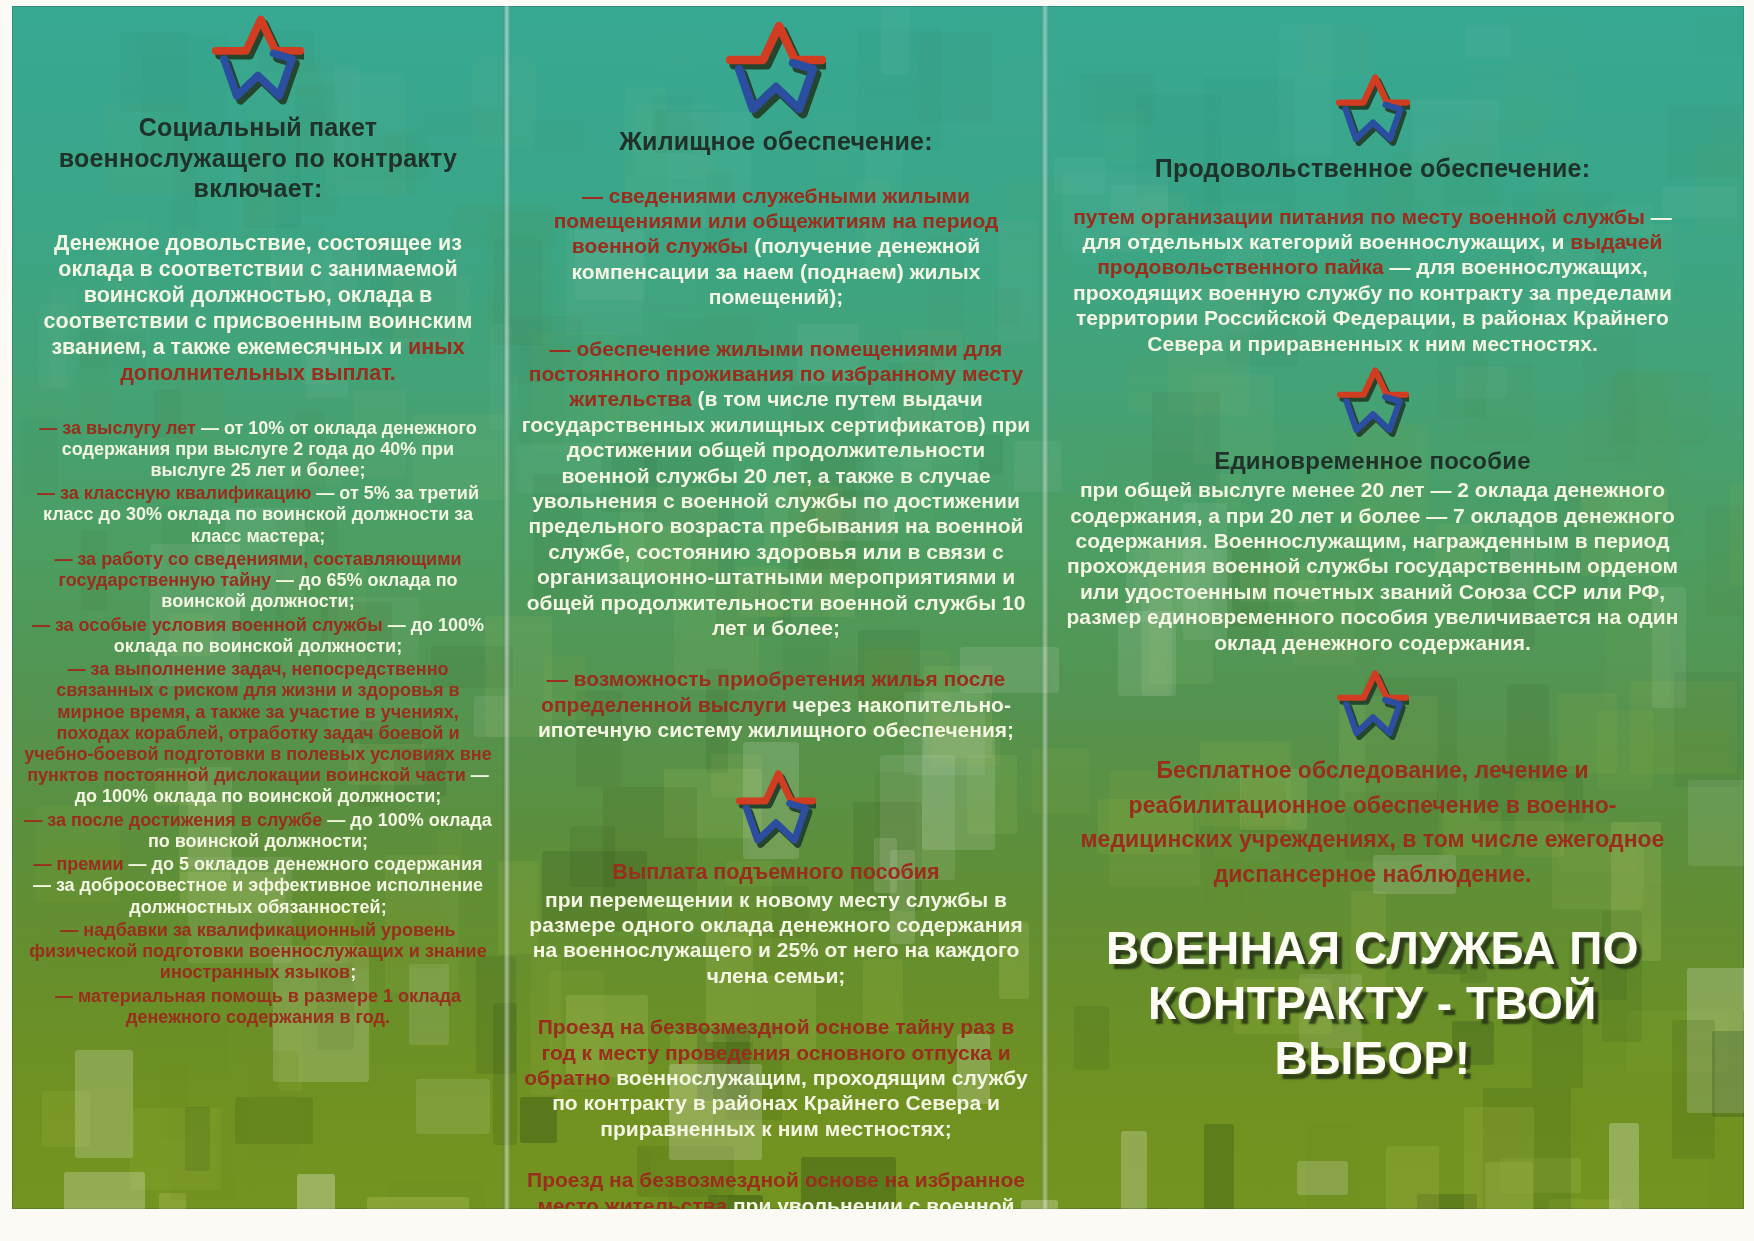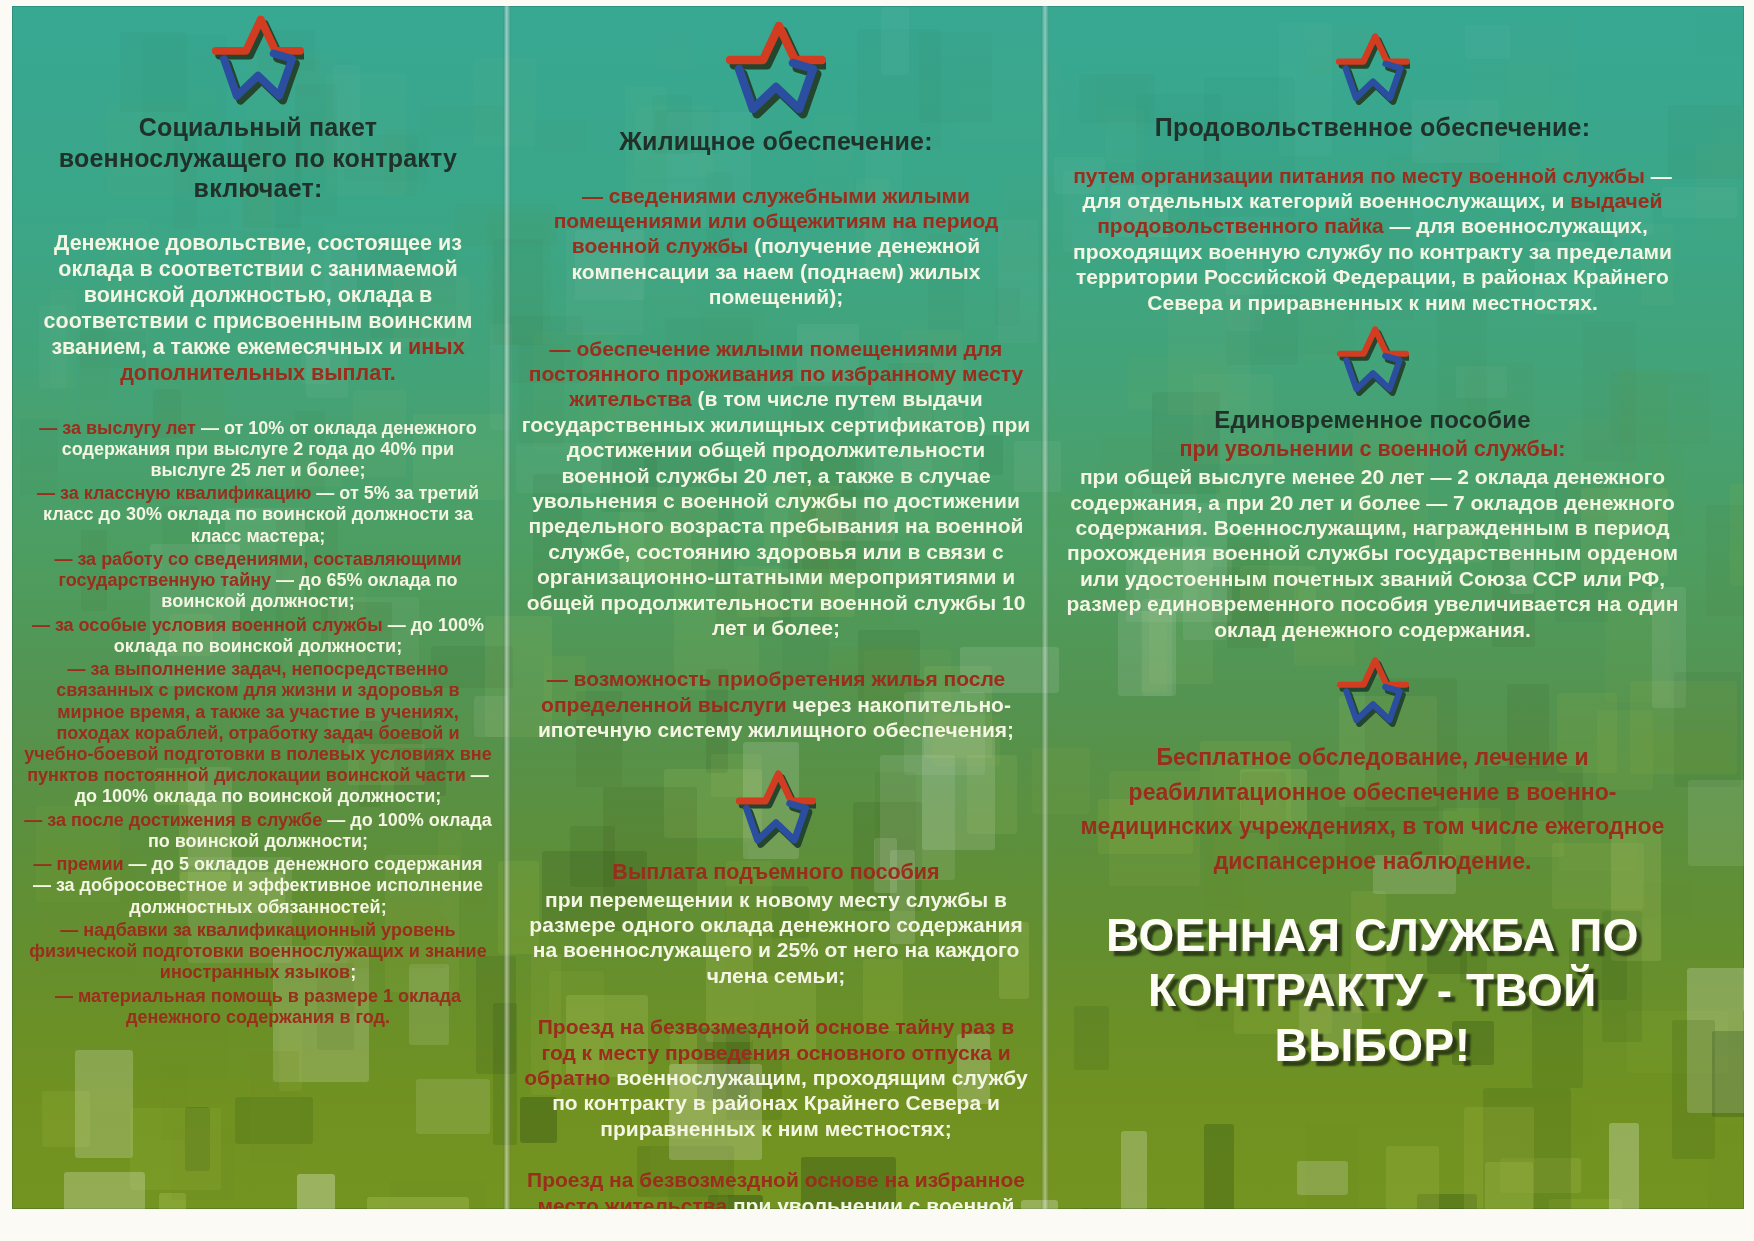--- a/index.html
+++ b/index.html
@@ -21,21 +21,21 @@
   .camo div{position:absolute;border-radius:3px;}
   .fold{position:absolute;top:0;bottom:0;width:8px;z-index:3;pointer-events:none;}
   .fold-1{left:491px;background:linear-gradient(90deg,rgba(0,30,20,.14),rgba(255,255,255,.45) 45%,rgba(0,30,20,.10));}
   .fold-2{left:1029px;background:linear-gradient(90deg,rgba(0,30,20,.10),rgba(255,255,255,.40) 50%,rgba(0,30,20,.08));}
   .col{position:absolute;top:0;bottom:0;z-index:2;text-align:center;}
   .col-1{left:0;width:492px;}
   .col-2{left:499px;width:530px;}
   .col-3{left:1037px;width:695px;}
   .inner{padding:8px 10px 0 10px;}
   .col-2 .inner{padding-top:14px;}
-  .col-3 .inner{padding:26px 60px 0 12px;}
+  .col-3 .inner{padding:26px 60px 0 12px;margin-top:41px;}
 
   .star-slot{line-height:0;}
   .star-slot svg{display:inline-block;}
 
   .h-dark{
     color:#20312a;margin:6px 18px 0 18px;
     font-size:25px;line-height:1.22;letter-spacing:.2px;
   }
   .body-text{font-size:21px;line-height:1.21;margin:0;}
   .seg-red{color:#9a2d1c;}
@@ -494,21 +494,20 @@
             <g fill="none" stroke-linecap="round" stroke-linejoin="round">
               <g stroke="#24452e" stroke-width="9" transform="translate(4,5)">
                 <polyline points="4,40 37,40 53,6 69,40 96,40"></polyline>
                 <polyline points="13,49 27,89 50,67 73,89 87,49 67,43"></polyline>
               </g>
               <polyline stroke="#d23c20" stroke-width="8.5" points="4,40 37,40 53,6 69,40 96,40"></polyline>
               <polyline stroke="#2b4ea1" stroke-width="8.5" points="13,49 27,89 50,67 73,89 87,49 67,43"></polyline>
             </g>
           </svg></div>
       <h2 class="h-dark benefit-head">Единовременное пособие</h2>
-      <p class="body-text benefit-sub r">при увольнении с военной службы:</p>
       <p class="body-text benefit-text w">при общей выслуге менее 20 лет — 2 оклада денежного содержания, а при 20 лет и более — 7 окладов денежного содержания. Военнослужащим, награжденным в период прохождения военной службы государственным орденом или удостоенным почетных званий Союза ССР или РФ, размер единовременного пособия увеличивается на один оклад денежного содержания.</p>
       <div class="star-slot" style="margin-top:14px"><svg width="72" height="72" viewBox="0 0 100 100">
             <g fill="none" stroke-linecap="round" stroke-linejoin="round">
               <g stroke="#24452e" stroke-width="9" transform="translate(4,5)">
                 <polyline points="4,40 37,40 53,6 69,40 96,40"></polyline>
                 <polyline points="13,49 27,89 50,67 73,89 87,49 67,43"></polyline>
               </g>
               <polyline stroke="#d23c20" stroke-width="8.5" points="4,40 37,40 53,6 69,40 96,40"></polyline>
               <polyline stroke="#2b4ea1" stroke-width="8.5" points="13,49 27,89 50,67 73,89 87,49 67,43"></polyline>
             </g>

